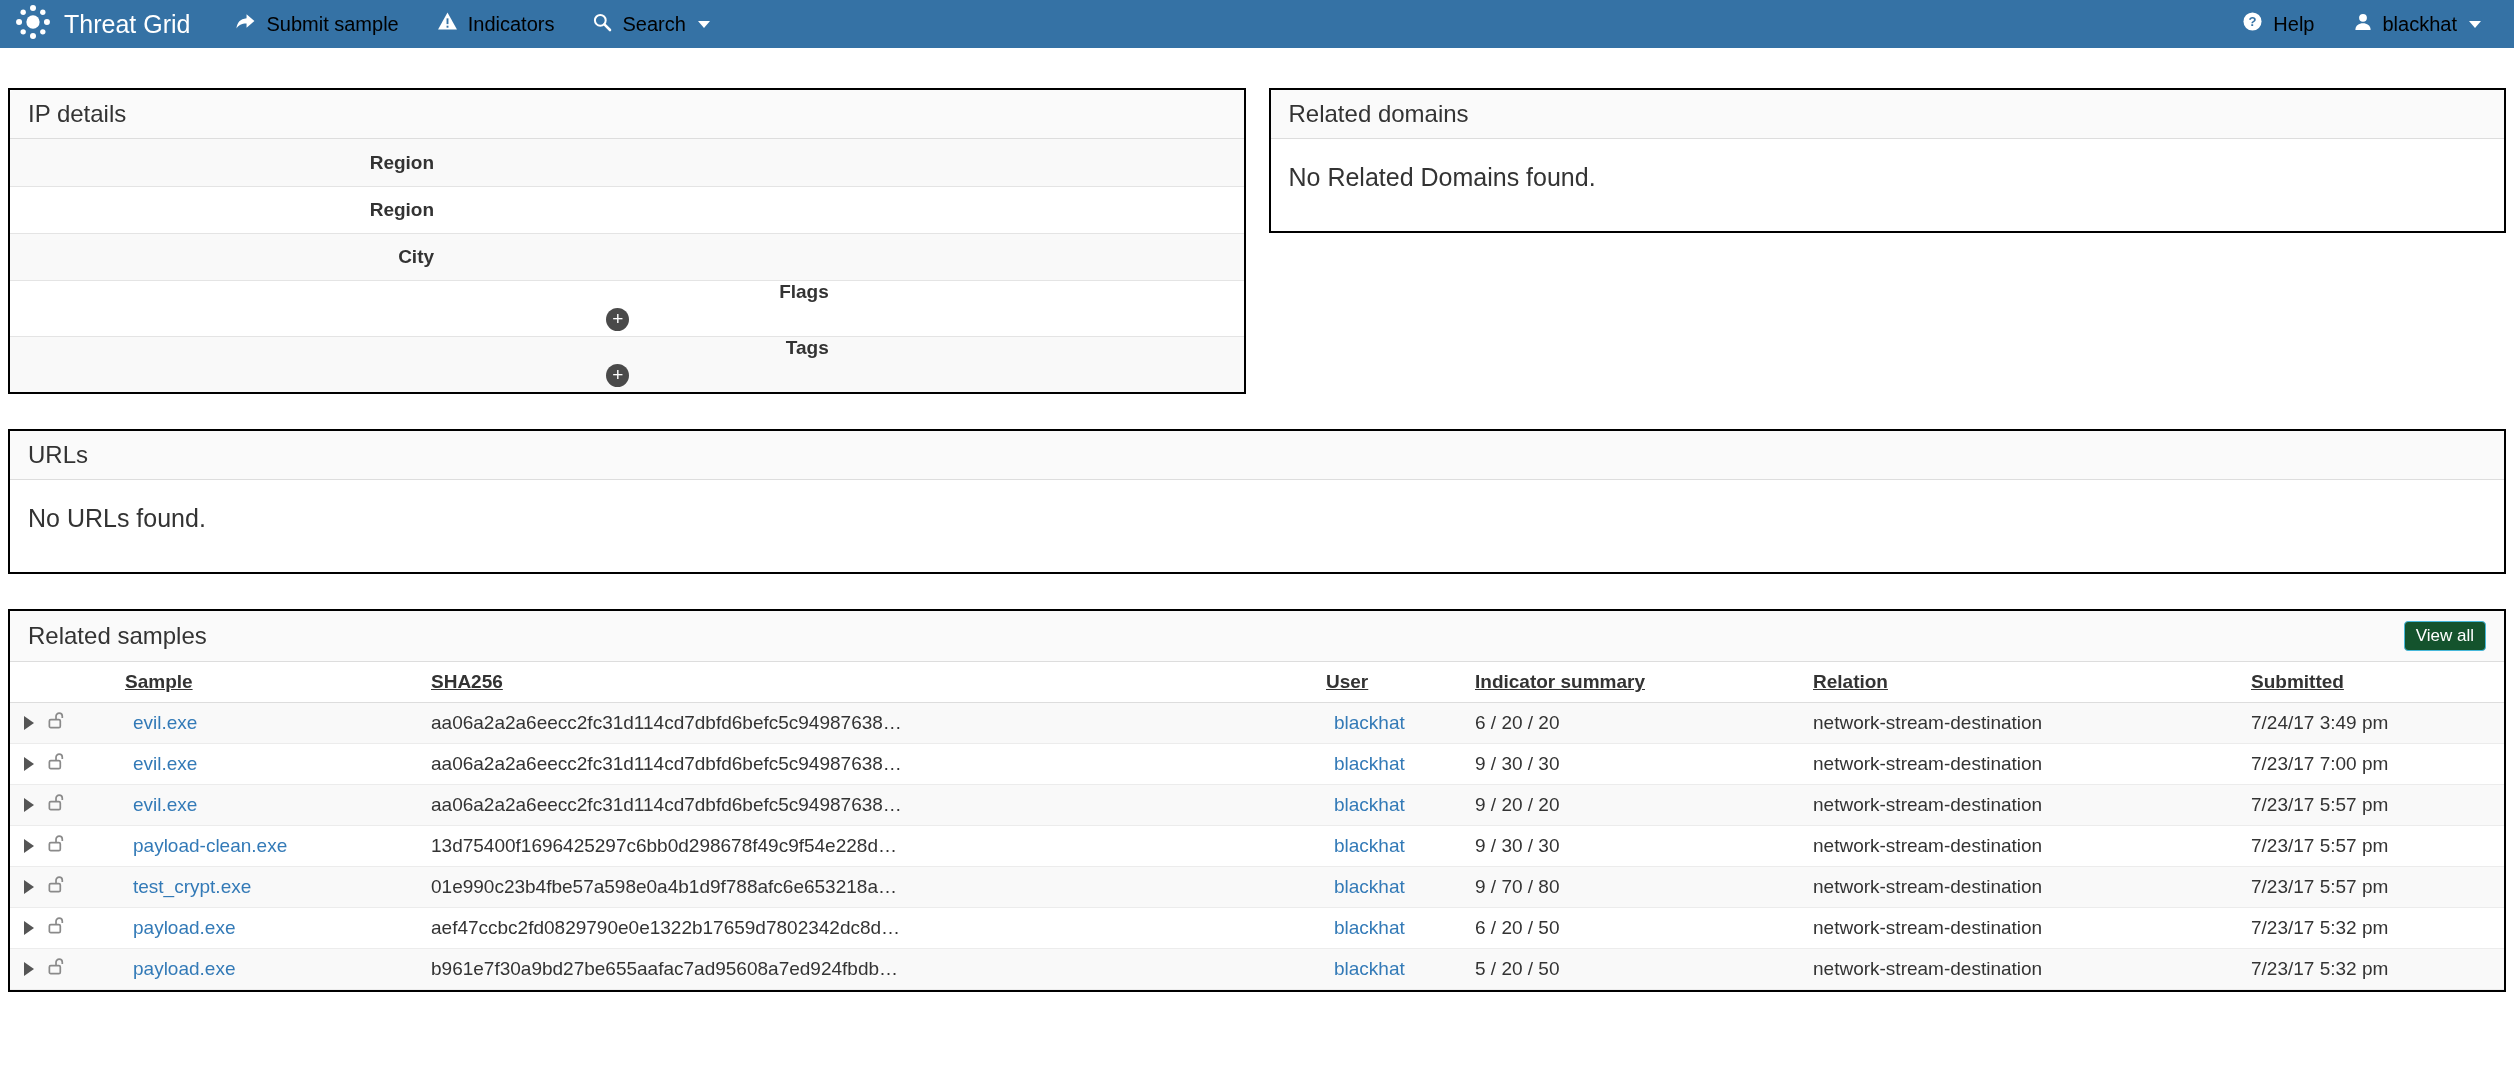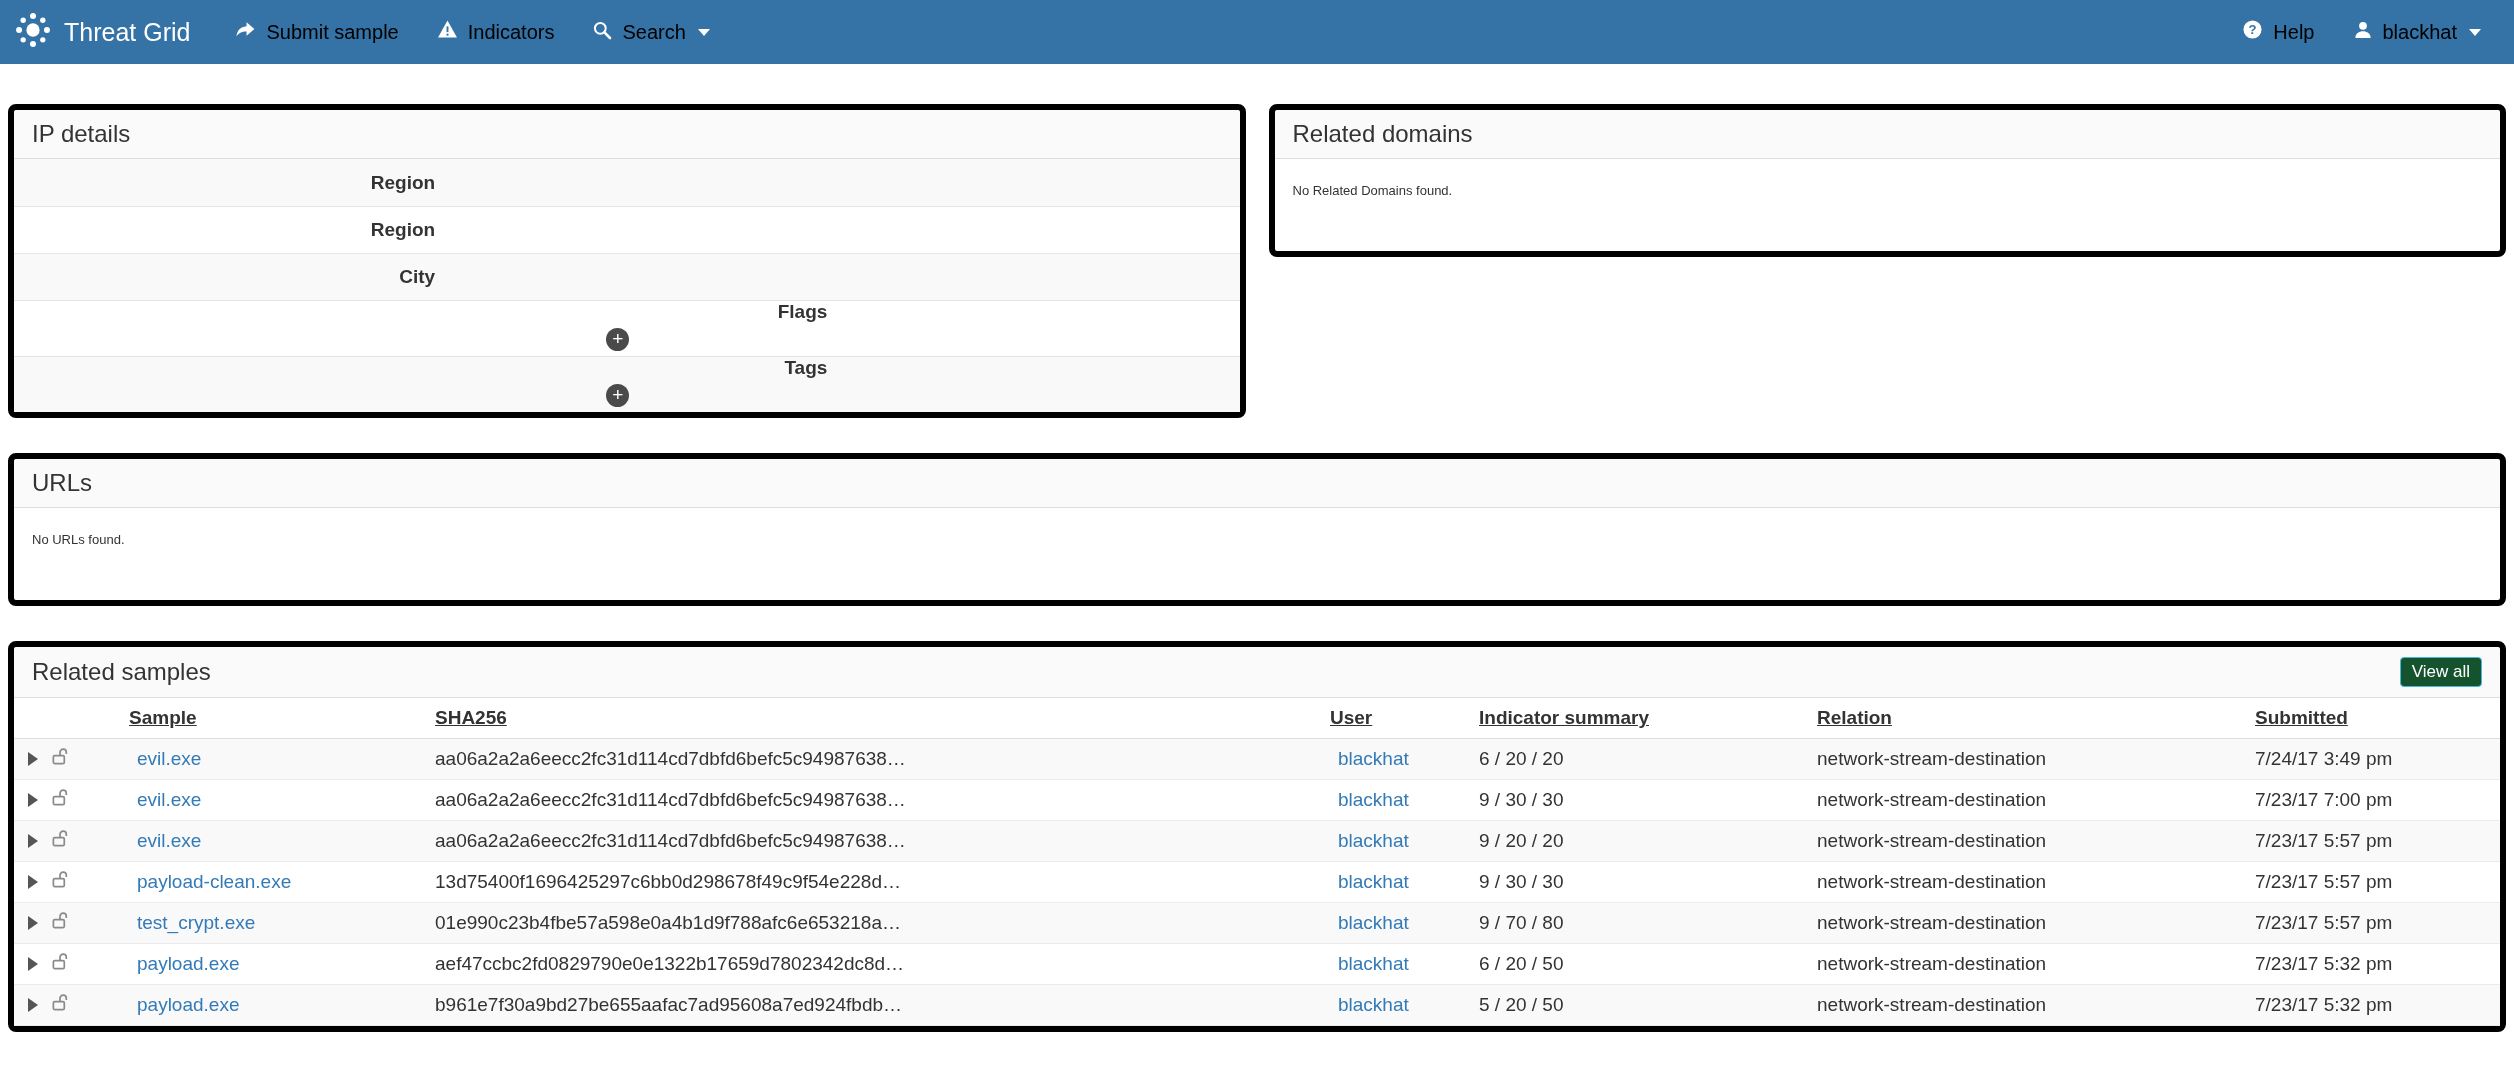--- a/index.html
+++ b/index.html
@@ -4,21 +4,21 @@
 <style>
   * { box-sizing: border-box; }
   html,body { margin:0; padding:0; }
   body {
     width:2514px; height:1073px; overflow:hidden;
     background:#ffffff; color:#333;
     font-family:"Liberation Sans", sans-serif;
   }
   
   .navbar {
-    height:64px; background:#3572a5;
+    height:48px; background:#3572a5;
     display:flex; align-items:stretch; justify-content:space-between;
     padding:0 14px;
   }
   .nav-group { display:flex; align-items:center; }
   .brand { display:flex; align-items:center; gap:12px; margin-right:26px; cursor:pointer; }
   .brand-text { color:#fff; font-size:25px; }
   .nav-item {
     display:flex; align-items:center; gap:10px;
     padding:0 19px; height:48px;
     color:#000000; font-size:20px; text-decoration:none; cursor:pointer;
@@ -26,30 +26,30 @@
   .caret-down {
     width:0; height:0;
     border-left:6px solid transparent; border-right:6px solid transparent;
     border-top:7px solid #fff; margin-left:2px;
   }
   
   .content { padding:40px 8px 0; }
   .two-col { display:flex; gap:23px; align-items:flex-start; margin-bottom:35px; }
   .col { flex:1; min-width:0; }
   
-  .panel { background:#fff; border:6px solid #000000; border-radius:8px; margin-bottom:35px; }
+  .panel { background:#fff; border:2px solid #000000; border-radius:0; margin-bottom:35px; }
   .two-col .panel { margin-bottom:0; }
   .panel-header {
     padding:10px 18px; background:#fafafa;
     border-bottom:1px solid #ddd; border-radius:4px 4px 0 0;
     display:flex; align-items:center; justify-content:space-between;
     min-height:45px;
   }
   .panel-title { font-size:24px; color:#333; }
-  .panel-body { padding:24px 18px; font-size:13px; }
+  .panel-body { padding:24px 18px; font-size:25px; }
   .empty-body { min-height:92px; }
   
   .kv-row { display:flex; align-items:center; min-height:47px; font-size:19px; }
   .kv-row + .kv-row { border-top:1px solid #e4e4e4; }
   .kv-row:nth-child(odd) { background:#f9f9f9; }
   .kv-row.tall { min-height:56px;flex-direction:column; }
   .kv-label { width:36%; text-align:right; font-weight:bold; padding-right:20px; }
   .kv-value { flex:1; padding-right:18px; display:flex; align-items:center; gap:10px; }
   .add-btn {
     display:inline-flex; width:23px; height:23px; border-radius:50%;

